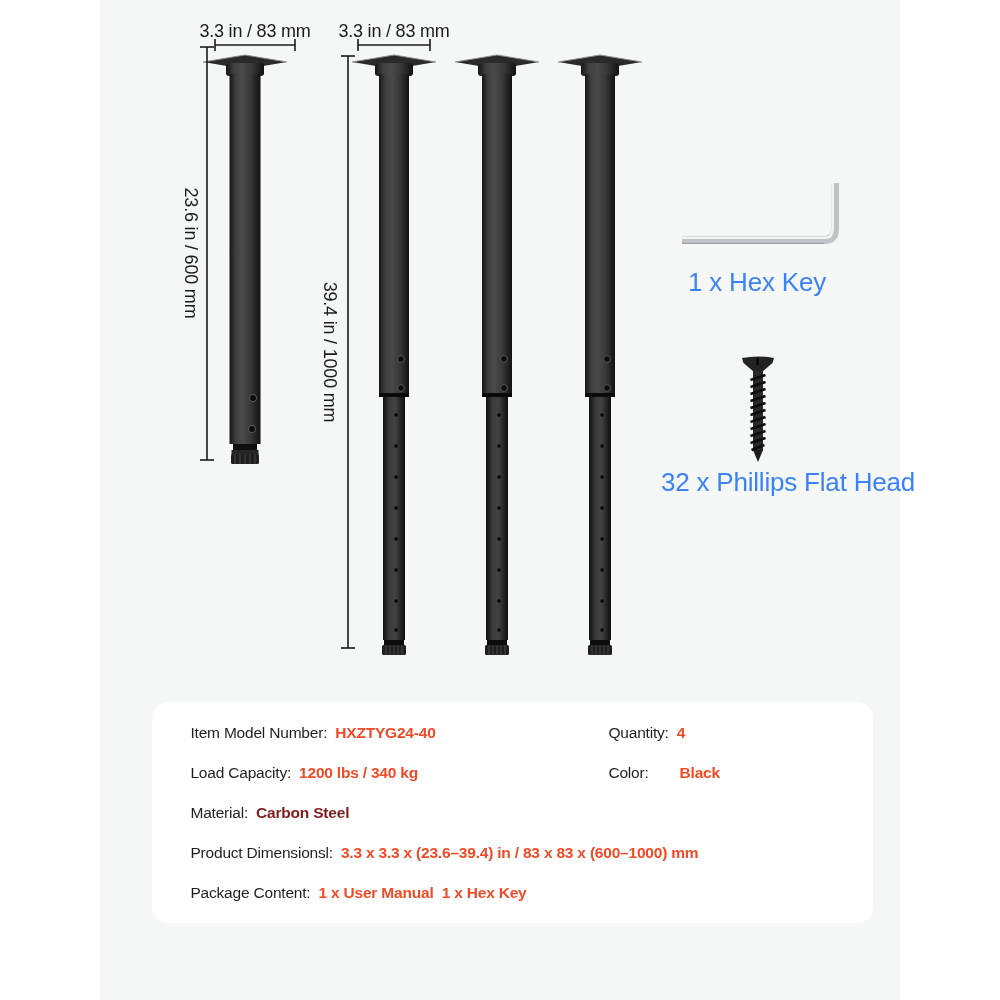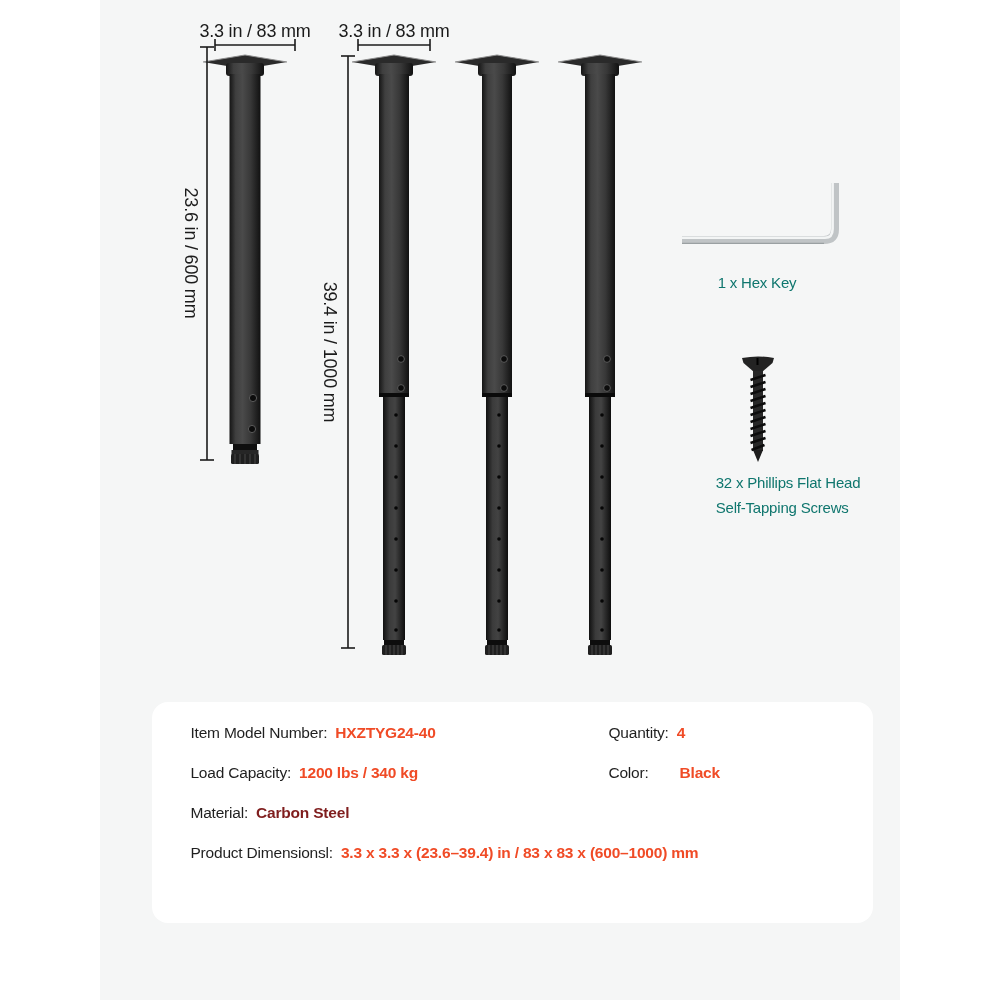--- a/index.html
+++ b/index.html
@@ -5,21 +5,21 @@
   html,body{margin:0;padding:0;}
   body{
     width:1000px;height:1000px;position:relative;background:#ffffff;
     font-family:"Liberation Sans", sans-serif;color:#1b1b1b;overflow:hidden;
   }
   .canvas-bg{position:absolute;left:100px;top:0;width:800px;height:1000px;background:#f5f6f6;}
   svg.art{position:absolute;left:0;top:0;width:1000px;height:1000px;pointer-events:none;}
   .lbl{position:absolute;white-space:nowrap;letter-spacing:-0.2px;}
   .dim-top{font-size:18px;transform:translateX(-50%);}
   .dim-rot{font-size:18px;transform:translate(-50%,-50%) rotate(90deg);}
-  .caption{font-size:15px;transform:translateX(-50%);text-align:left;line-height:25px;color:#0f766e;}
+  .caption{font-size:26px;transform:translateX(-50%);text-align:center;line-height:25px;color:#3b82f6;}
   .spec-panel{
     position:absolute;left:152px;top:702px;width:721px;height:221px;
     background:#ffffff;border-radius:16px;box-sizing:border-box;
     padding:11px 18px 0 22px;
     display:grid;grid-template-columns:418px 1fr;grid-auto-rows:40px;align-items:center;
   }
   .spec-cell{font-size:15.5px;letter-spacing:-0.2px;white-space:pre;}
   .spec-cell.full{grid-column:1 / -1;}
   .spec-label{color:#1f1f1f;}
   .spec-value{font-weight:700;margin-left:8px;}
@@ -139,21 +139,20 @@
 </svg>
 
 <div class="lbl dim-top" style="left:255px;top:21px;">3.3 in / 83 mm</div>
 <div class="lbl dim-top" style="left:394px;top:21px;">3.3 in / 83 mm</div>
 <div class="lbl dim-rot" style="left:190px;top:253px;">23.6 in / 600 mm</div>
 <div class="lbl dim-rot" style="left:329px;top:352px;">39.4 in / 1000 mm</div>
 
 <div class="lbl caption" style="left:757px;top:270px;">1 x Hex Key</div>
 <div class="lbl caption" style="left:760px;top:470px;margin-left:28px;">
   <div>32 x Phillips Flat Head</div>
-  <div>Self-Tapping Screws</div>
 </div>
 
 <div class="spec-panel">
   <div class="spec-cell">
     <span class="spec-label">Item Model Number:</span><span class="spec-value" style="color: rgb(240, 75, 38);">HXZTYG24-40</span>
   </div>
   <div class="spec-cell">
     <span class="spec-label">Quantity:</span><span class="spec-value" style="color: rgb(240, 75, 38);">4</span>
   </div>
   <div class="spec-cell">
@@ -161,13 +160,16 @@
   </div>
   <div class="spec-cell">
     <span class="spec-label">Color:</span><span class="spec-value" style="color: rgb(240, 75, 38); margin-left: 31px;">Black</span>
   </div>
   <div class="spec-cell">
     <span class="spec-label">Material:</span><span class="spec-value" style="color: #7f1d1d; text-align: right;">Carbon Steel</span>
   </div>
   <div class="spec-cell full">
     <span class="spec-label">Product Dimensionsl:</span><span class="spec-value" style="color: rgb(240, 75, 38);">3.3 x 3.3 x (23.6–39.4) in / 83 x 83 x (600–1000) mm</span>
   </div>
+  <div class="spec-cell full">
+    <span class="spec-label">Package Content:</span><span class="spec-value" style="color: rgb(240, 75, 38);">1 x User Manual  1 x Hex Key</span>
+  </div>
 </div>
 
 </body></html>

